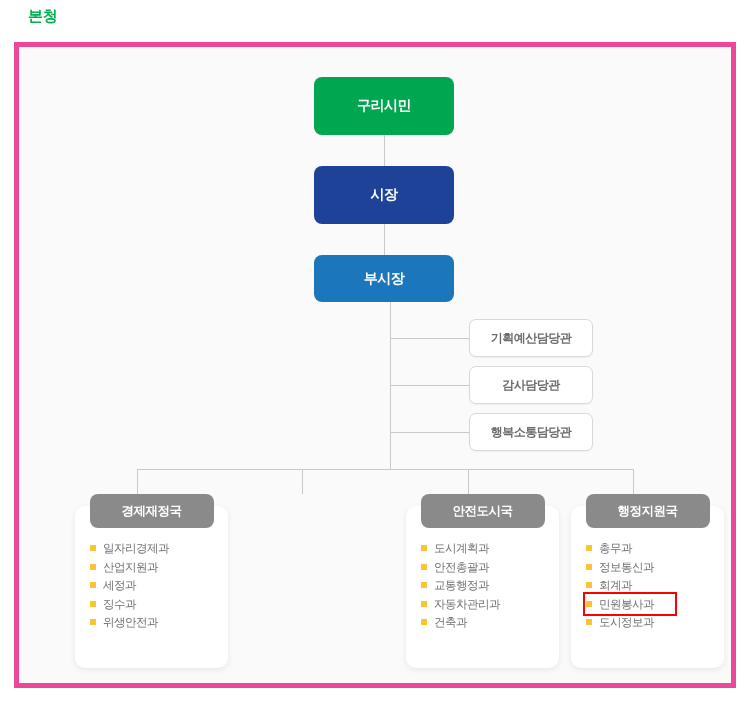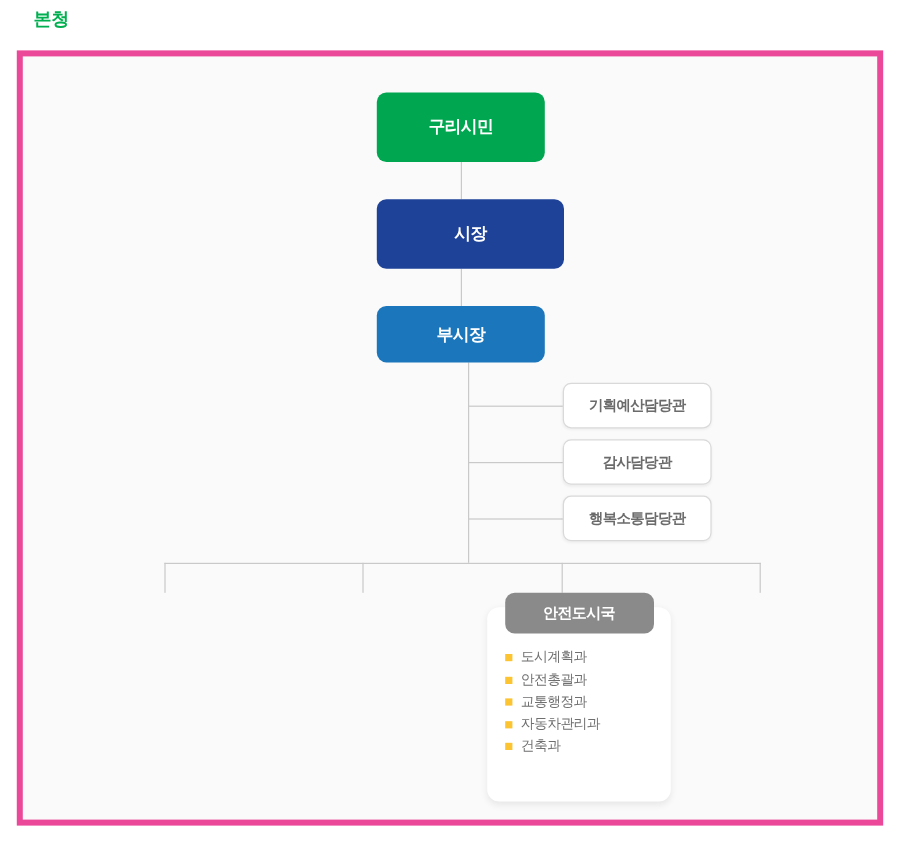--- a/index.html
+++ b/index.html
@@ -46,21 +46,21 @@
     z-index: 3;
   }
   .node-citizen {
     left: 295px; top: 30px;
     width: 140px; height: 58px;
     background: #00a650;
     font-size: 14px;
   }
   .node-mayor {
     left: 295px; top: 119px;
-    width: 156px; height: 58px;
+    width: 140px; height: 58px;
     background: #1e4298;
     font-size: 14px;
   }
   .node-vice-mayor {
     left: 295px; top: 208px;
     width: 140px; height: 47px;
     background: #1b76bc;
     font-size: 14px;
   }
 
@@ -191,27 +191,47 @@
   <div class="line vline drop drop-4"></div>
 
   <div class="node node-citizen">구리시민</div>
   <div class="node node-mayor">시장</div>
   <div class="node node-vice-mayor">부시장</div>
 
   <div class="staff-box staff-1">기획예산담당관</div>
   <div class="staff-box staff-2">감사담당관</div>
   <div class="staff-box staff-3">행복소통담당관</div>
 
+  <div class="bureau bureau-1">
+    <div class="bureau-header">경제재정국</div>
+    <ul class="dept-list">
+      <li class="dept-item"><span class="bullet"></span><span>일자리경제과</span></li>
+      <li class="dept-item"><span class="bullet"></span><span>산업지원과</span></li>
+      <li class="dept-item"><span class="bullet"></span><span>세정과</span></li>
+      <li class="dept-item"><span class="bullet"></span><span>징수과</span></li>
+      <li class="dept-item"><span class="bullet"></span><span>위생안전과</span></li>
+    </ul>
+  </div>
 
 
   <div class="bureau bureau-3">
     <div class="bureau-header">안전도시국</div>
     <ul class="dept-list">
       <li class="dept-item"><span class="bullet"></span><span>도시계획과</span></li>
       <li class="dept-item"><span class="bullet"></span><span>안전총괄과</span></li>
       <li class="dept-item"><span class="bullet"></span><span>교통행정과</span></li>
       <li class="dept-item"><span class="bullet"></span><span>자동차관리과</span></li>
       <li class="dept-item"><span class="bullet"></span><span>건축과</span></li>
     </ul>
   </div>
 
+  <div class="bureau bureau-4">
+    <div class="bureau-header">행정지원국</div>
+    <ul class="dept-list">
+      <li class="dept-item"><span class="bullet"></span><span>총무과</span></li>
+      <li class="dept-item"><span class="bullet"></span><span>정보통신과</span></li>
+      <li class="dept-item"><span class="bullet"></span><span>회계과</span></li>
+      <li class="dept-item highlight"><span class="bullet"></span><span>민원봉사과</span></li>
+      <li class="dept-item"><span class="bullet"></span><span>도시정보과</span></li>
+    </ul>
+  </div>
 
 </div>
 
 </body></html>

